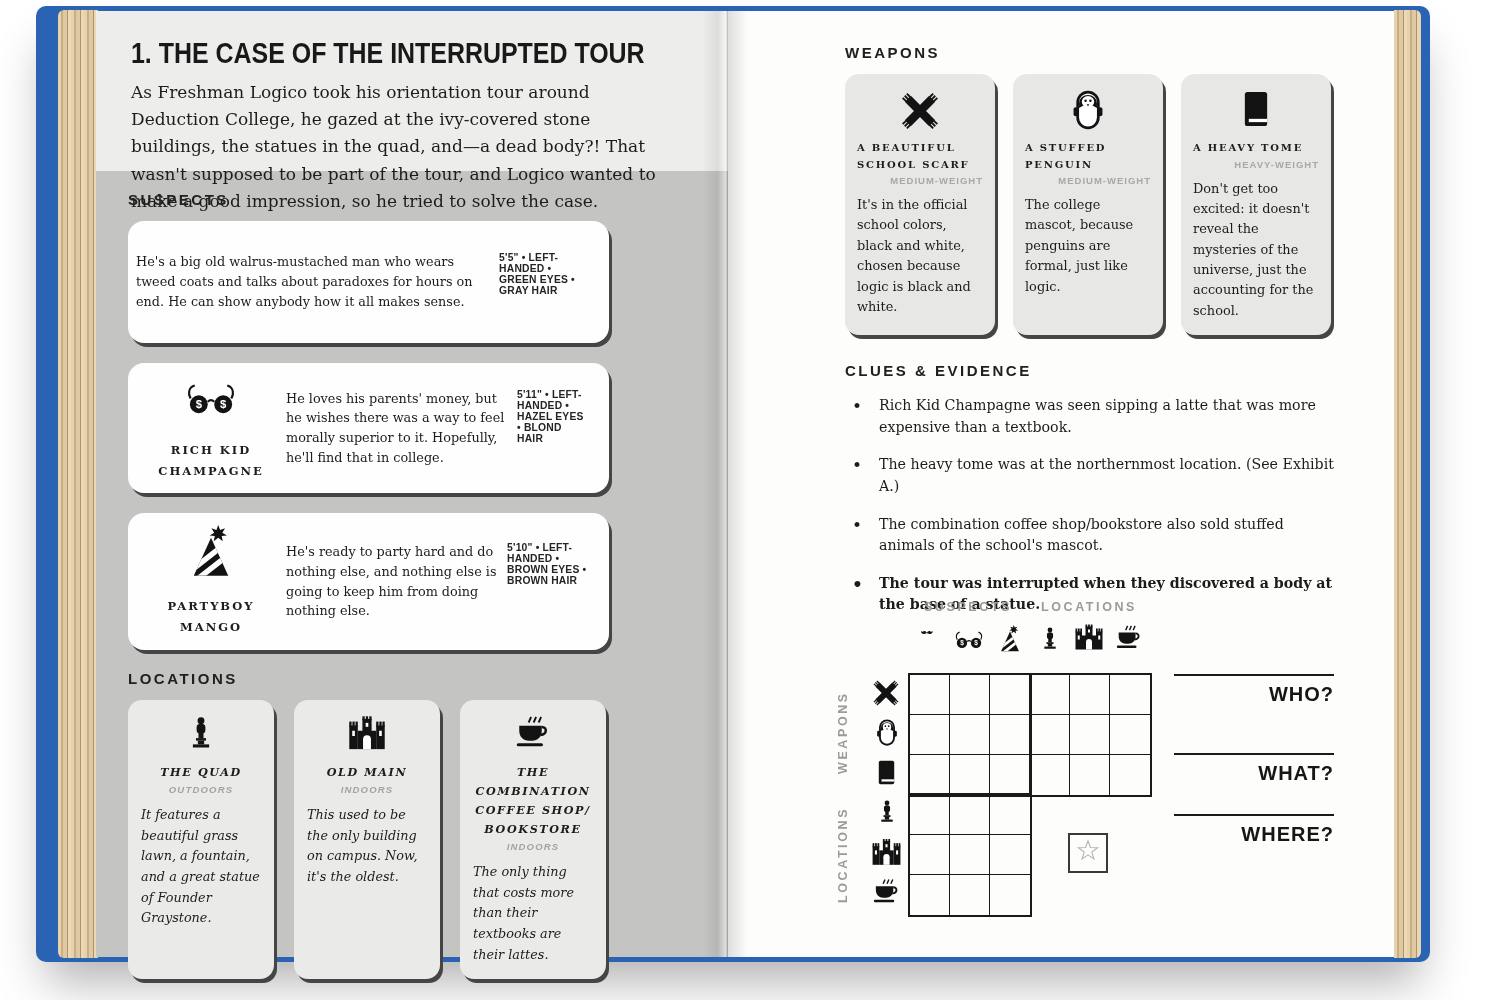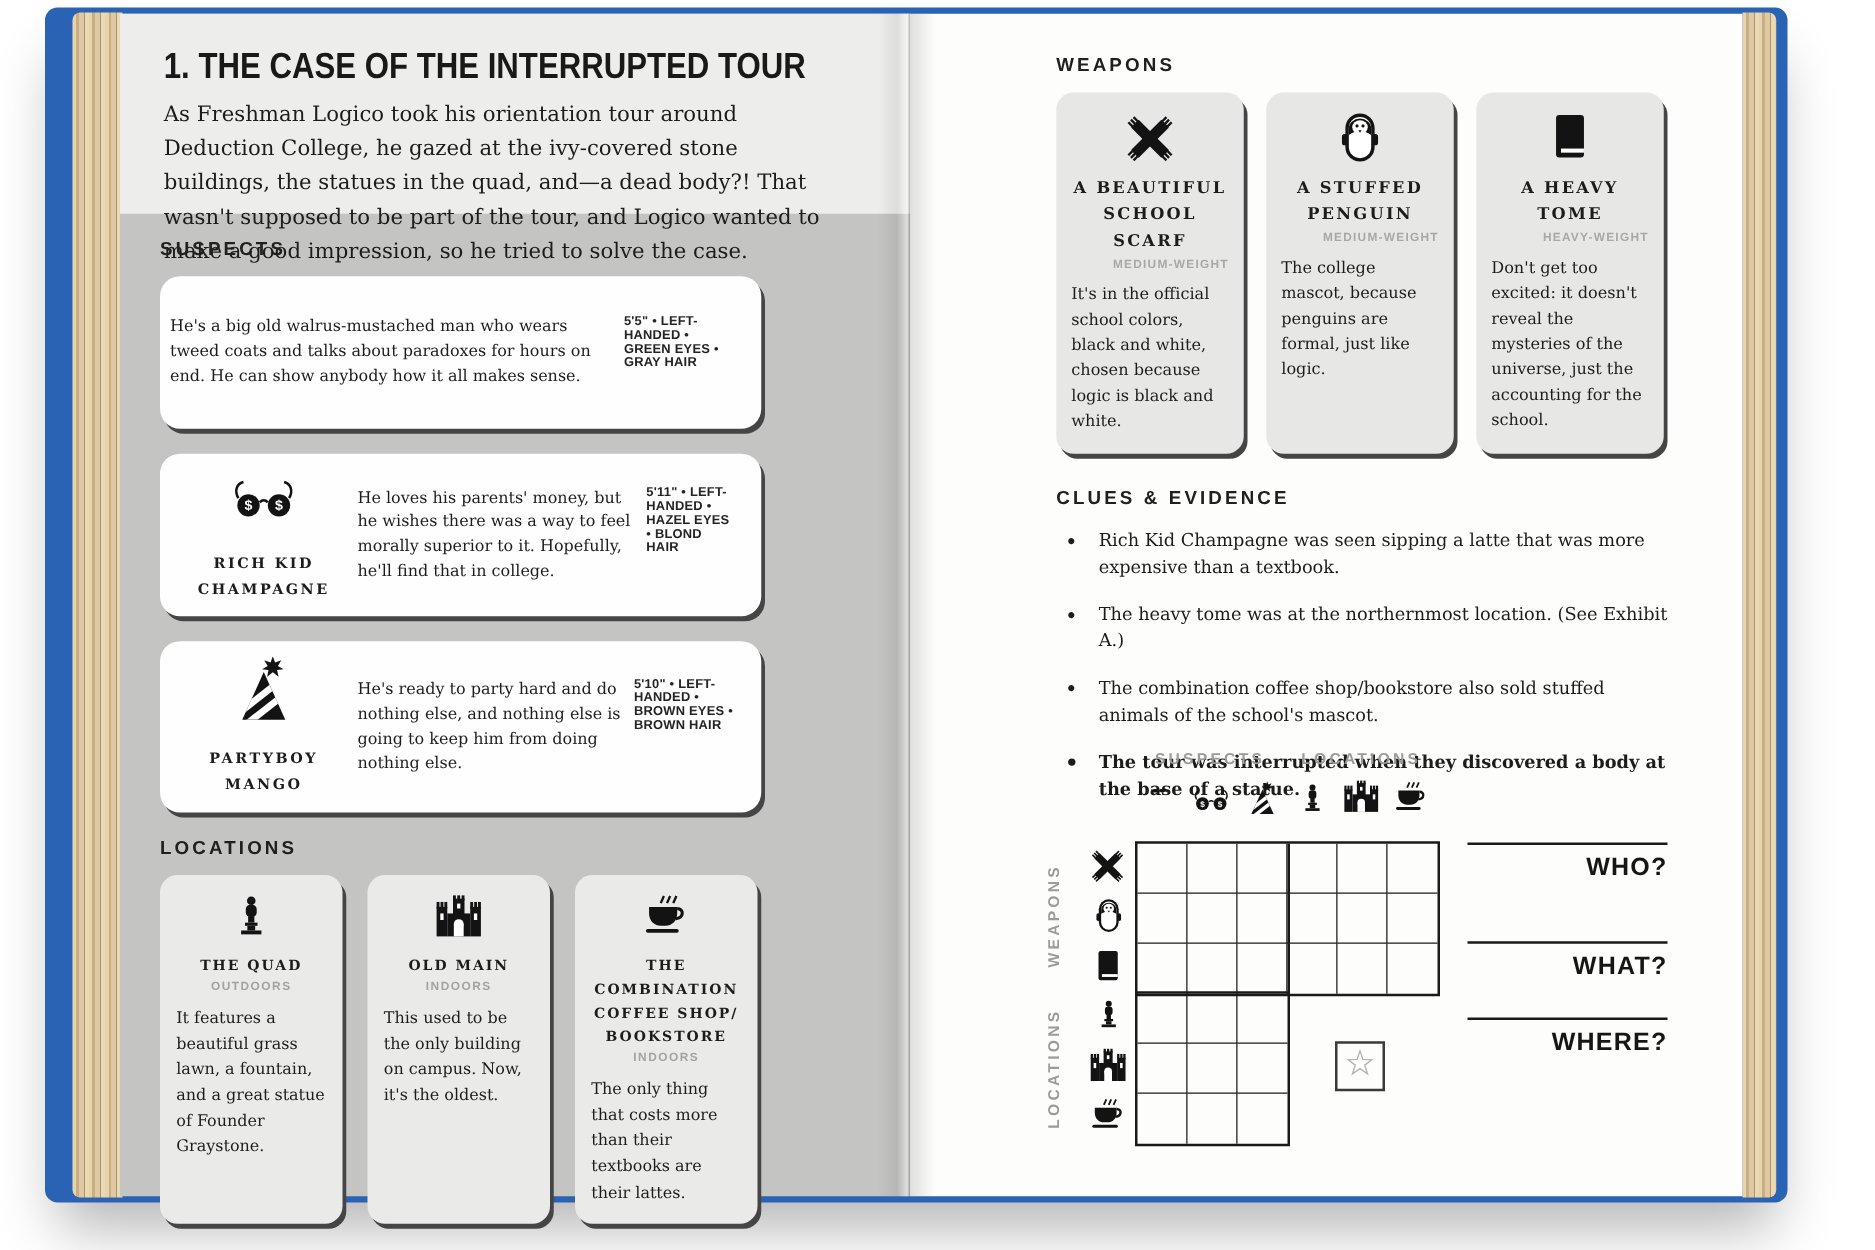--- a/index.html
+++ b/index.html
@@ -41,35 +41,35 @@
             display:flex; align-items:center; padding:12px 20px 12px 8px; }
   .s-left { width:150px; flex:none; display:flex; flex-direction:column; align-items:center; gap:9px; }
   .s-name { font-weight:700; font-size:11.5px; letter-spacing:2px; text-align:center; line-height:1.8; }
   .s-right { flex:1; display:flex; gap:9px; }
   .s-desc { font-size:12.8px; line-height:1.55; }
   .s-stats { font-family:"Liberation Sans", sans-serif; font-weight:700; font-size:10.3px;
              letter-spacing:.2px; color:#242424; }
 
   .loc-row { display:flex; gap:20px; margin-top:2px; }
   .loc-card { width:146px; background:#eaebe9; border-radius:14px; box-shadow:3px 4px 0 #454545;
-              padding:15px 13px 14px 13px; min-height:230px; }
+              padding:15px 13px 14px 13px; min-height:230px;font-style:italic; }
   .loc-icon { display:flex; justify-content:center; height:42px; }
   .loc-name { font-weight:700; font-size:11.2px; letter-spacing:1.6px; text-align:center;
               line-height:1.7; margin-top:6px; }
   .loc-type { font-family:"Liberation Sans", sans-serif; font-weight:700; font-size:9.5px;
               letter-spacing:1.2px; text-align:center; color:#a3a3a1; margin-top:2px; }
   .loc-desc { font-size:12.8px; line-height:1.62; margin-top:10px; }
 
   
   .rp-content { padding:33px 50px 0 117px; position:relative; }
   .weap-row { display:flex; gap:18px; margin-top:13px; }
   .weap-card { width:150px; background:#e7e8e6; border-radius:14px; box-shadow:3px 4px 0 #454545;
                padding:14px 12px 14px 12px; min-height:216px; }
   .weap-icon { display:flex; justify-content:center; height:46px; }
-  .weap-name { font-weight:700; font-size:13px; letter-spacing:1.8px; text-align:center;
+  .weap-name { font-weight:700; font-size:10px; letter-spacing:1.8px; 
                line-height:1.65; margin-top:6px; }
   .weap-weight { font-family:"Liberation Sans", sans-serif; font-weight:700; font-size:9.5px;
                  letter-spacing:1px; text-align:right; color:#a8a8a6; margin-top:2px; }
   .weap-desc { font-size:12.9px; line-height:1.58; margin-top:9px; }
 
   h2.sec-r { font-family:"Liberation Sans", sans-serif; font-size:15px; font-weight:700;
              letter-spacing:2.5px; color:#202020; }
   .clues-h { margin-top:27px; }
   ul.clues { list-style:none; width:494px; margin-top:16px; }
   ul.clues li { position:relative; padding-left:34px; margin-bottom:16px;

